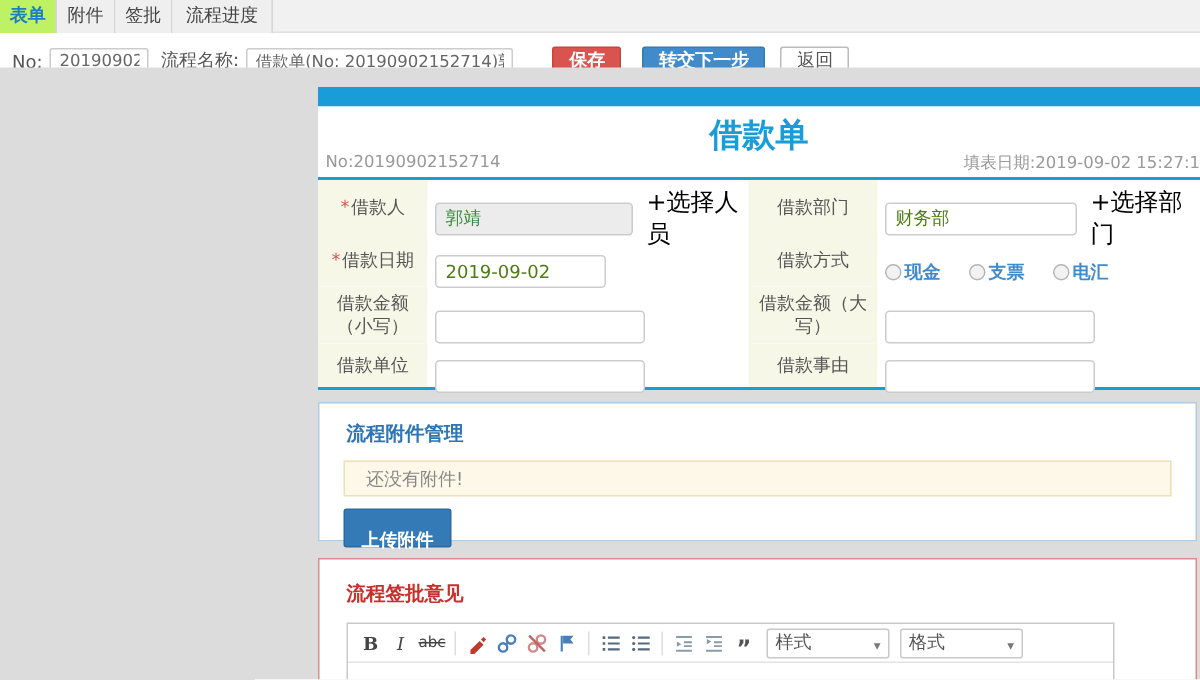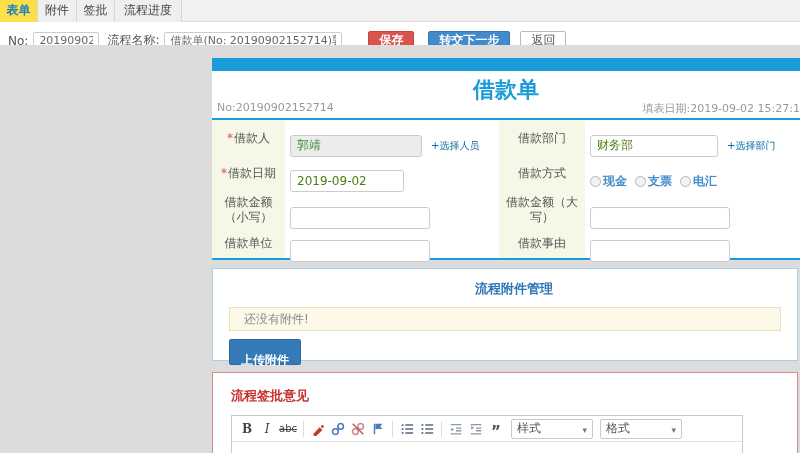--- a/index.html
+++ b/index.html
@@ -5,21 +5,21 @@
   * { margin:0; padding:0; box-sizing:border-box; }
   html,body{ background:#fff; }
   body{ font-family:"DejaVu Sans","Liberation Sans",sans-serif; }
   #screen{ position:relative; width:800px; height:453px; overflow:hidden; background:#fff; }
 
   
   .tabbar{ position:absolute; top:0; left:0; width:800px; height:22px; background:#f1f1f1;
            border-bottom:1px solid #e0e0e0; display:flex; }
   .tab{ height:22px; line-height:21px; text-align:center; font-size:12px; color:#444;
         border-right:1px solid #d6d6d6; cursor:pointer; background:#efefef; }
-  .tab.active{ color:#1c7fc4; background:#fde047; font-weight:bold; }
+  .tab.active{ color:#1c7fc4; background:#bef264; font-weight:bold; }
 
   
   .cmdbar{ position:absolute; top:22px; left:0; width:800px; height:37px; background:#fff;
            display:flex; align-items:center; font-size:12px; color:#555; }
   .cmdbar label{ margin-left:8px; }
   .cmdbar input{ height:18px; border:1px solid #ccc; border-radius:2px; font-size:11px;
                  color:#666; padding:0 5px; font-family:inherit; }
   .inp-no{ width:66px; margin-left:5px; }
   .inp-proc{ width:178px; margin-left:5px; }
   .btn{ height:19px; font-size:12px; border-radius:2px; border:1px solid transparent;
@@ -46,30 +46,30 @@
   .lbl{ background:#f7f7e8; display:flex; align-items:center; justify-content:center;
         font-size:12px; color:#555; text-align:center; padding:0 6px; line-height:15px; }
   .val{ background:#fff; display:flex; align-items:center; padding-left:5px; font-size:12px;margin-top:15px; }
   .req{ color:#d9534f; margin-right:1px; }
   .fld{ height:22px; border:1px solid #ccc; border-radius:3px; font-size:12px; color:#4d7c0f;
         padding:0 6px; font-family:inherit; }
   .fld-borrower{ width:132px; background:#ececec; color:#3c8a3c; }
   .fld-dept{ width:128px; }
   .fld-date{ width:114px; }
   .fld-w{ width:140px; }
-  .pick-link{ color:#0369a1; font-size:10px; margin-left:9px; text-decoration:none; cursor:pointer; }
-  .radio-group{ display:flex; align-items:center; gap:8px; }
+  .pick-link{ color:#000000; font-size:16px; margin-left:9px; text-decoration:none; cursor:pointer; }
+  .radio-group{ display:flex; align-items:center; gap:19px; }
   .radio-opt{ display:flex; align-items:center; gap:2px; cursor:pointer; }
   .radio-circle{ width:11px; height:11px; border:1px solid #b5b5b5; border-radius:50%;
                  background:#f2f2f2; display:inline-block; }
   .radio-label{ color:#428bca; font-size:12px; font-weight:bold; }
 
   
   .attach-panel{ left:212px; top:223px; width:586px; height:93px; border:1px solid #aecde4; }
-  .sec-title-blue{ margin:11px 0 0 18px; font-size:13px; font-weight:bold; color:#2e75b6;text-align:center; }
+  .sec-title-blue{ margin:11px 0 0 18px; font-size:13px; font-weight:bold; color:#2e75b6; }
   .alert-empty{ margin:9px 16px 0 16px; height:24px; line-height:23px; background:#fdf8e7;
                 border:1px solid #ece0b8; font-size:12px; color:#888; padding-left:14px; }
   .btn-upload{ margin:8px 0 0 16px; height:22px; background:#337ab7; color:#fff; font-size:12px;
                border:1px solid #2c69a0; border-radius:2px; padding:12px 11px; cursor:pointer;
                font-weight:bold; font-family:inherit; }
 
   
   .sign-panel{ left:212px; top:327px; width:586px; height:160px; border:1px solid #d98c8c; }
   .sec-title-red{ margin:14px 0 0 18px; font-size:13px; font-weight:bold; color:#c9302c; }
   .editor{ margin:10px 0 0 18px; width:512px; border:1px solid #c9c9c9; background:#fff; }

